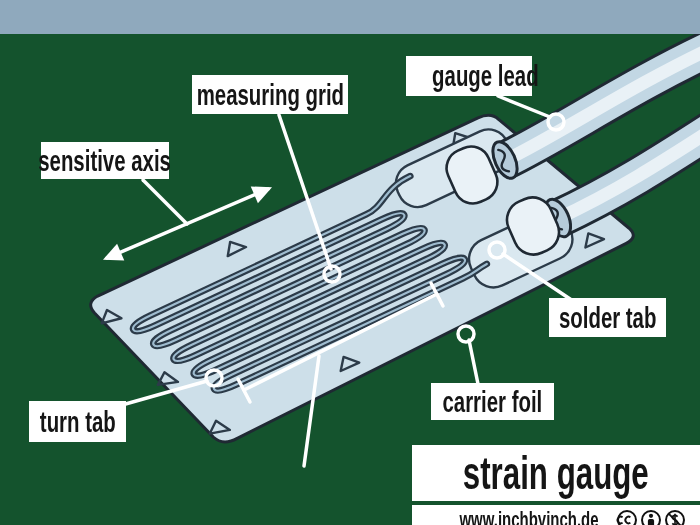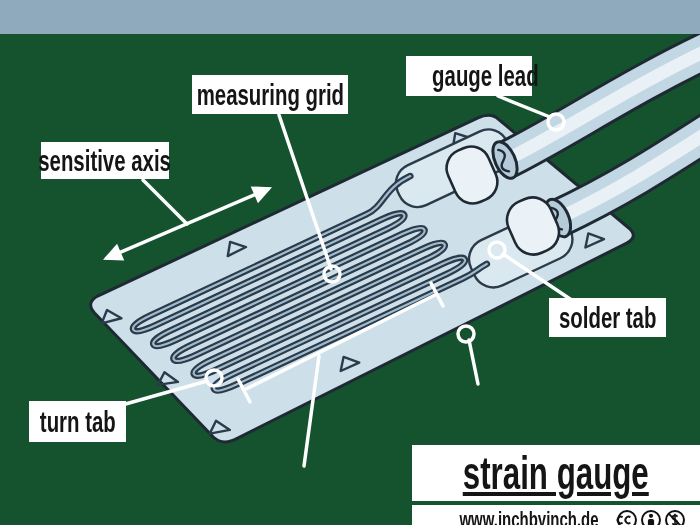--- a/index.html
+++ b/index.html
@@ -122,27 +122,30 @@
   </div>
 
   <div class="lbl fs30" style="left:41px; top:108px; width:128px; height:37px;">
     <span class="cond">sensitive axis</span>
   </div>
 
   <div class="lbl fs30" style="left:549px; top:264px; width:117px; height:39px;">
     <span class="cond">solder tab</span>
   </div>
 
+  <div class="lbl fs30" style="left:431px; top:349px; width:123px; height:37px;">
+    <span class="cond">carrier foil</span>
+  </div>
 
   <div class="lbl fs30" style="left:29px; top:367px; width:97px; height:41px;">
     <span class="cond">turn tab</span>
   </div>
 
 
-  <div class="lbl title-box" style="left:412px; top:411px; width:288px; height:56px;text-decoration:underline;">
+  <div class="lbl title-box" style="left:412px; top:411px; width:288px; height:56px;">
     <span class="cond">strain gauge</span>
   </div>
 
   <div class="lbl footer-box" style="left:412px; top:471px; width:288px; height:30px;">
     <span class="cond">www.inchbyinch.de</span>
     <span class="lic">
       <svg width="22" height="22" viewBox="-11 -11 22 22">
         <circle r="9" fill="#ffffff" stroke="#111111" stroke-width="2"></circle>
         <path d="M -0.8 -2.8 A 3.3 3.3 0 1 0 -0.8 2.8" transform="translate(-3.6,0)" fill="none" stroke="#111111" stroke-width="1.9"></path>
         <path d="M -0.8 -2.8 A 3.3 3.3 0 1 0 -0.8 2.8" transform="translate(4.2,0)" fill="none" stroke="#111111" stroke-width="1.9"></path>

